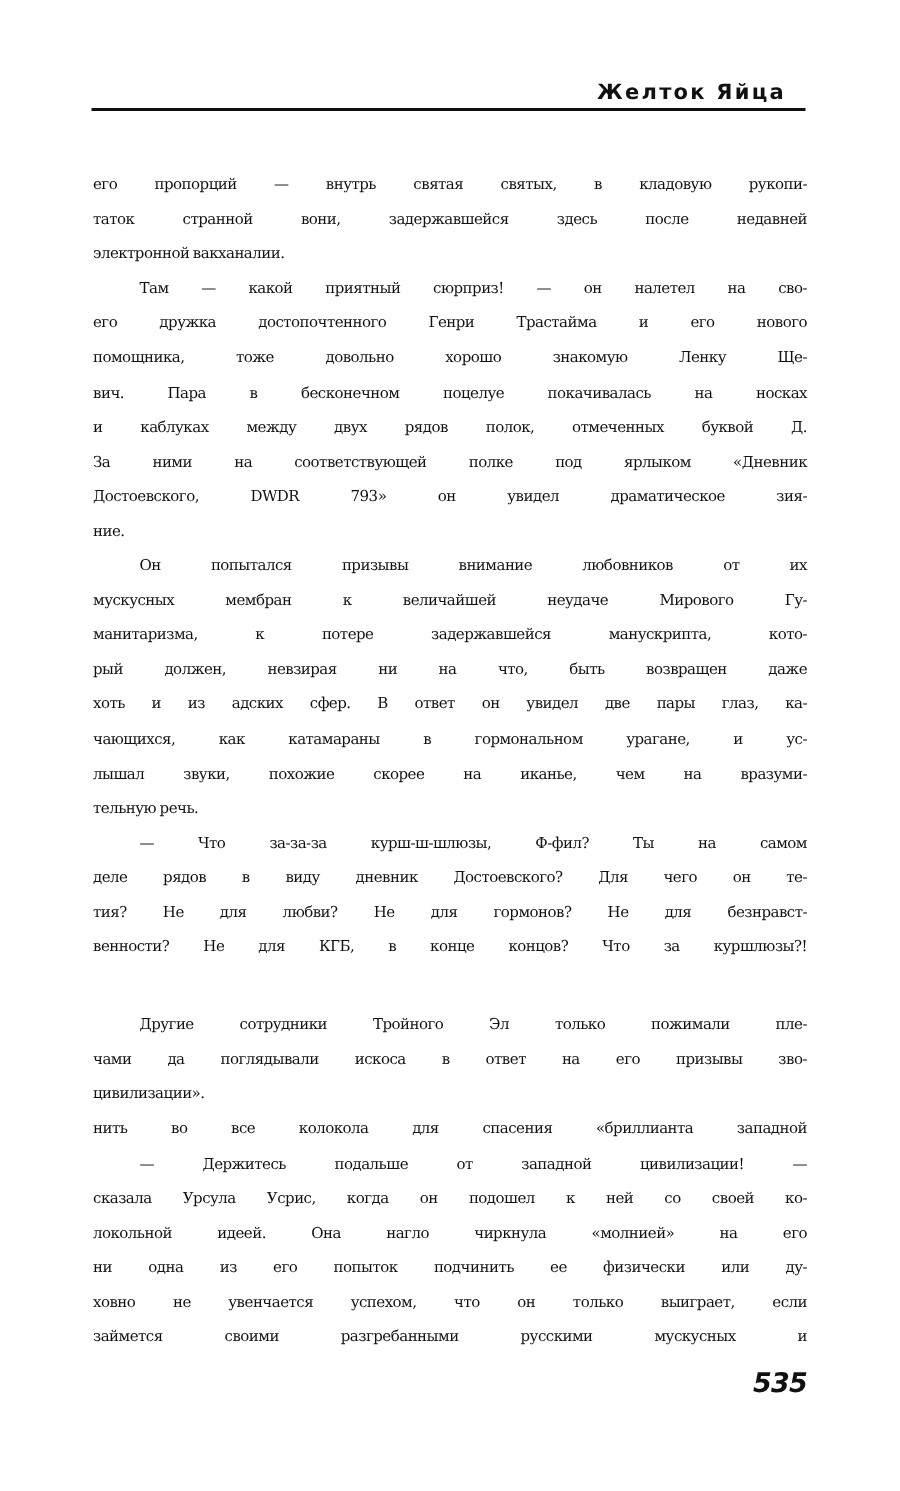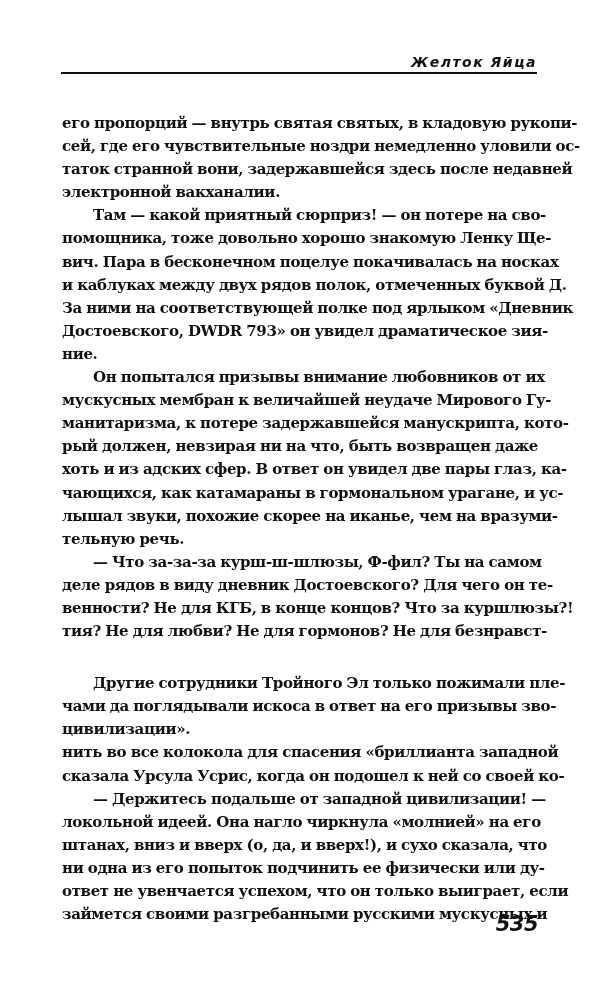--- a/index.html
+++ b/index.html
@@ -5,59 +5,59 @@
   html, body { margin: 0; padding: 0; }
   body {
     width: 600px; height: 994px; background: #ffffff; position: relative; overflow: hidden;
     font-family: "DejaVu Serif", "Liberation Serif", serif; color: #111;
   }
   .running-head {
     position: absolute; left: 61px; top: 52px; width: 476px; height: 20px;
     border-bottom: 2px solid #111;
   }
   .running-head-title {
-    position: absolute; right: 0; bottom: 2px;
+    position: absolute; right: 13px; bottom: 2px;
     font-family: "DejaVu Sans", "Liberation Sans", sans-serif;
-    font-style: italic; font-weight: bold; font-size: 14px; letter-spacing: 1.5px;
+    font-weight: bold; font-size: 14px; letter-spacing: 1.5px;
   }
   .body-text {
     position: absolute; left: 62px; top: 112px; width: 476px;
   }
   .line {
-    height: 23.1px; line-height: 23.1px; font-size: 15px; font-weight: bold;
+    height: 23.1px; line-height: 23.1px; font-size: 10px; font-weight: normal;
     white-space: nowrap; text-align: justify; text-align-last: justify;
     letter-spacing: -0.35px; word-spacing: -0.5px;
   }
   .line.last { text-align-last: left; }
   .line.indent { padding-left: 31px; }
   .gap { height: 29px; }
   .page-number {
     position: absolute; right: 62px; top: 912px;
     font-family: "DejaVu Sans", "Liberation Sans", sans-serif;
-    font-style: italic; font-weight: bold; font-size: 21px; letter-spacing: -0.5px;
+    font-style: italic; font-weight: bold; font-size: 18px; letter-spacing: -0.5px;
   }
 </style>
 </head>
 <body>
 
 <div class="running-head">
   <span class="running-head-title">Желток Яйца</span>
 </div>
 
 <div class="body-text">
 
   <div>
     <div class="line">его пропорций — внутрь святая святых, в кладовую рукопи-</div>
-    <div class="line">сей, где его чувствительные ноздри немедленно уловили ос-</div>
     <div class="line">таток странной вони, задержавшейся здесь после недавней</div>
     <div class="line last">электронной вакханалии.</div>
   </div>
 
   <div>
-    <div class="line indent">Там — какой приятный сюрприз! — он потере на сво-</div>
+    <div class="line indent">Там — какой приятный сюрприз! — он налетел на сво-</div>
+    <div class="line">его дружка достопочтенного Генри Трастайма и его нового</div>
     <div class="line">помощника, тоже довольно хорошо знакомую Ленку Ще-</div>
     <div class="line">вич. Пара в бесконечном поцелуе покачивалась на носках</div>
     <div class="line">и каблуках между двух рядов полок, отмеченных буквой Д.</div>
     <div class="line">За ними на соответствующей полке под ярлыком «Дневник</div>
     <div class="line">Достоевского, DWDR 793» он увидел драматическое зия-</div>
     <div class="line last">ние.</div>
   </div>
 
   <div>
     <div class="line indent">Он попытался призывы внимание любовников от их</div>
@@ -66,37 +66,36 @@
     <div class="line">рый должен, невзирая ни на что, быть возвращен даже</div>
     <div class="line">хоть и из адских сфер. В ответ он увидел две пары глаз, ка-</div>
     <div class="line">чающихся, как катамараны в гормональном урагане, и ус-</div>
     <div class="line">лышал звуки, похожие скорее на иканье, чем на вразуми-</div>
     <div class="line last">тельную речь.</div>
   </div>
 
   <div>
     <div class="line indent">— Что за-за-за курш-ш-шлюзы, Ф-фил? Ты на самом</div>
     <div class="line">деле рядов в виду дневник Достоевского? Для чего он те-</div>
+    <div class="line">тия? Не для любви? Не для гормонов? Не для безнравст-</div>
     <div class="line">венности? Не для КГБ, в конце концов? Что за куршлюзы?!</div>
-    <div class="line">тия? Не для любви? Не для гормонов? Не для безнравст-</div>
   </div>
 
   <div class="gap"></div>
 
   <div>
     <div class="line indent">Другие сотрудники Тройного Эл только пожимали пле-</div>
     <div class="line">чами да поглядывали искоса в ответ на его призывы зво-</div>
     <div class="line last">цивилизации».</div>
     <div class="line">нить во все колокола для спасения «бриллианта западной</div>
   </div>
 
   <div>
+    <div class="line indent">— Держитесь подальше от западной цивилизации! —</div>
     <div class="line">сказала Урсула Усрис, когда он подошел к ней со своей ко-</div>
-    <div class="line indent">— Держитесь подальше от западной цивилизации! —</div>
     <div class="line">локольной идеей. Она нагло чиркнула «молнией» на его</div>
-    <div class="line">штанах, вниз и вверх (о, да, и вверх!), и сухо сказала, что</div>
     <div class="line">ни одна из его попыток подчинить ее физически или ду-</div>
-    <div class="line">ответ не увенчается успехом, что он только выиграет, если</div>
+    <div class="line">ховно не увенчается успехом, что он только выиграет, если</div>
     <div class="line">займется своими разгребанными русскими мускусных и</div>
   </div>
 </div>
 
 <div class="page-number">535</div>
 
 </body></html>

